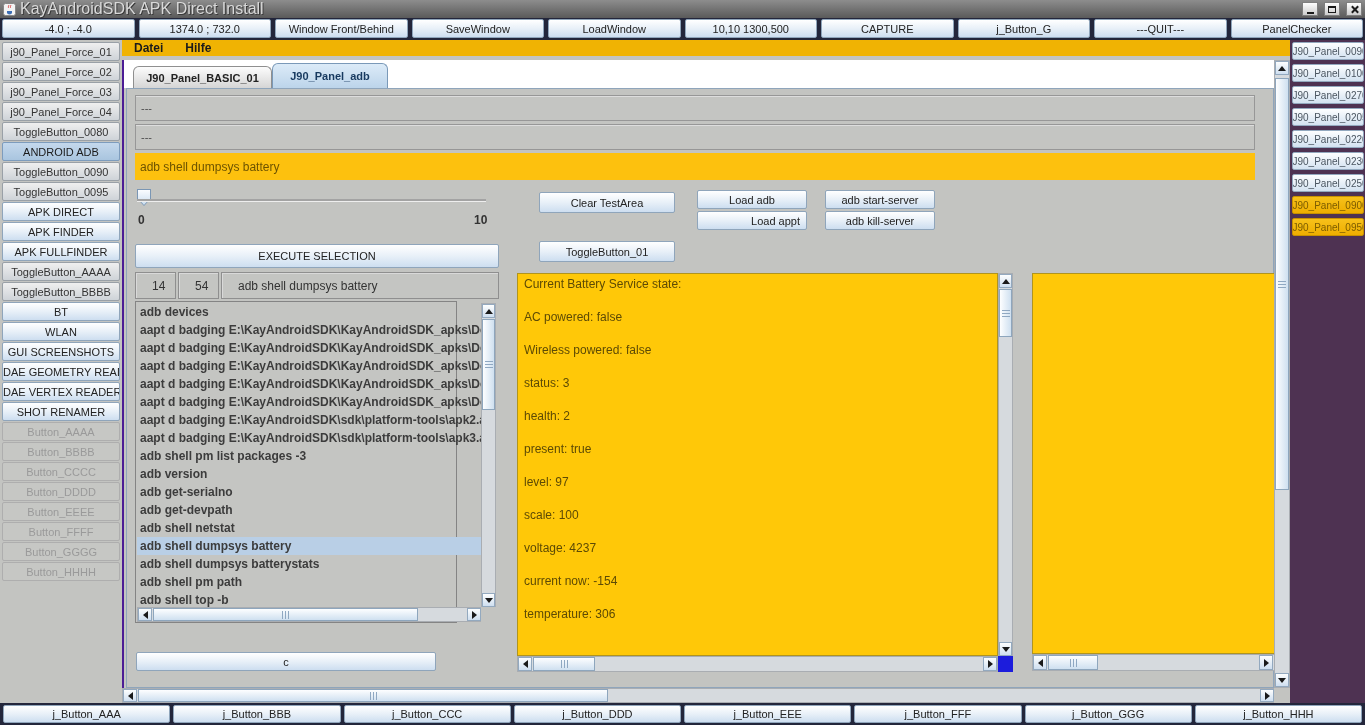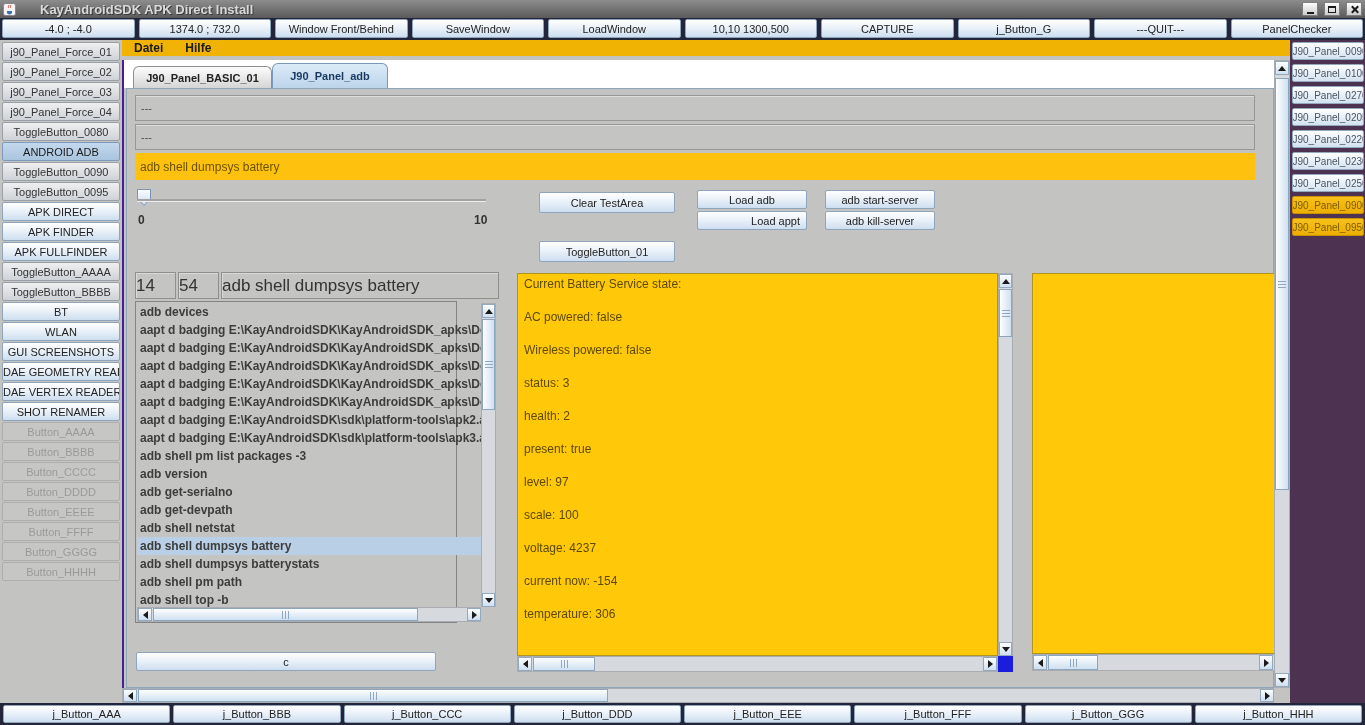--- a/index.html
+++ b/index.html
@@ -2,21 +2,21 @@
 <html><head>
 <meta charset="utf-8">
 <style>
   * { box-sizing: border-box; margin: 0; padding: 0; }
   body { font-family: "Liberation Sans", sans-serif; background:#888; }
   #app { position:relative; width:1365px; height:725px; background:#c3c4c1; overflow:hidden; font-size:11px; color:#222; }
 
   
   .titlebar { position:absolute; left:0; top:0; width:1365px; height:18px;
     background:linear-gradient(#8d8d8d,#5a5a5a); display:flex; align-items:center; gap:4px; padding:0 3px; }
-  .titlebar .title { color:#d9d9d9; font-weight:bold; font-size:13px; flex:1; text-shadow:1px 1px 0 #3a3a3a;margin-left:20px; }
+  .titlebar .title { color:#d9d9d9; font-weight:normal; font-size:16px; flex:1; text-shadow:1px 1px 0 #3a3a3a; }
   .wc { width:16px; height:14px; background:linear-gradient(#fdfdfd,#cccccc); border:1px solid #7e7e7e;
     display:flex; align-items:center; justify-content:center; margin-left:2px; }
   .g-min { width:7px; height:2px; background:#1a1a1a; margin-top:8px; }
   .g-max { width:8px; height:7px; border:1px solid #1a1a1a; border-top:2px solid #1a1a1a; }
   .g-close { position:relative; width:9px; height:9px; }
   .g-close::before, .g-close::after { content:""; position:absolute; left:4px; top:0; width:2px; height:9px; background:#1a1a1a; }
   .g-close::before { transform:rotate(45deg); } .g-close::after { transform:rotate(-45deg); }
 
   
   .b3d { background:linear-gradient(#ffffff,#e8f0f8 50%,#cddef0); border:1px solid #8fa5bb;
@@ -74,22 +74,22 @@
   #btnClear   { position:absolute; left:412px; top:103px; width:136px; height:21px; }
   #btnLoadAdb { position:absolute; left:570px; top:101px; width:110px; height:19px; }
   #btnLoadAppt{ position:absolute; left:570px; top:122px; width:110px; height:19px;padding-left:47px; }
   #btnStart   { position:absolute; left:698px; top:101px; width:110px; height:19px; }
   #btnKill    { position:absolute; left:698px; top:122px; width:110px; height:19px; }
   #btnToggle01{ position:absolute; left:412px; top:152px; width:136px; height:21px; }
   #btnExec    { position:absolute; left:8px;   top:155px; width:364px; height:24px; }
   #btnC       { position:absolute; left:9px;   top:563px; width:300px; height:19px; }
 
   .field { position:absolute; top:183px; height:27px; background:#c4c5c2; border:1px solid #8f8f8f;
-    box-shadow:inset 1px 1px 0 #d9d9d9; font-size:17px; color:#333; display:flex; align-items:center;
-    padding-left:0; white-space:nowrap; overflow:hidden; }
+    box-shadow:inset 1px 1px 0 #d9d9d9; font-size:12px; color:#333; display:flex; align-items:center;
+    padding-left:16px; white-space:nowrap; overflow:hidden; }
   #fCol { left:8px;  width:41px; } #fRow { left:51px; width:41px; } #fCmd { left:94px; width:278px; }
 
   .list-box { position:absolute; left:8px; top:212px; width:322px; height:322px; background:#c4c5c2; border:1px solid #848484; }
   .list-items { position:absolute; left:1px; top:1px; width:344px; height:304px; overflow:hidden; }
   .list-item { height:18px; line-height:18px; padding-left:3px; font-weight:bold; font-size:12px; color:#3c3c3c;
     white-space:nowrap; overflow:hidden; }
   .list-item[data-state="selected"] { background:#b9cfe6; }
 
   
   .sb { position:absolute; background:#d6dade; border:1px solid #a9adb2; }
@@ -218,20 +218,21 @@
       <div class="slider-track"></div>
       <span class="slider-lab" id="slidMin">0</span>
       <span class="slider-lab" id="slidMax">10</span>
 
       <button class="b3d" id="btnClear">Clear TestArea</button>
       <button class="b3d" id="btnLoadAdb">Load adb</button>
       <button class="b3d" id="btnLoadAppt">Load appt</button>
       <button class="b3d" id="btnStart">adb start-server</button>
       <button class="b3d" id="btnKill">adb kill-server</button>
       <button class="b3d" id="btnToggle01">ToggleButton_01</button>
+      <button class="b3d" id="btnExec">EXECUTE SELECTION</button>
 
       <div class="field" id="fCol">14</div>
       <div class="field" id="fRow">54</div>
       <div class="field" id="fCmd">adb shell dumpsys battery</div>
 
       <div class="list-box">
         <div class="list-items">
 
         <div class="list-item" data-state="normal">adb devices</div>
             <div class="list-item" data-state="normal">aapt d badging E:\KayAndroidSDK\KayAndroidSDK_apks\Dem</div>

